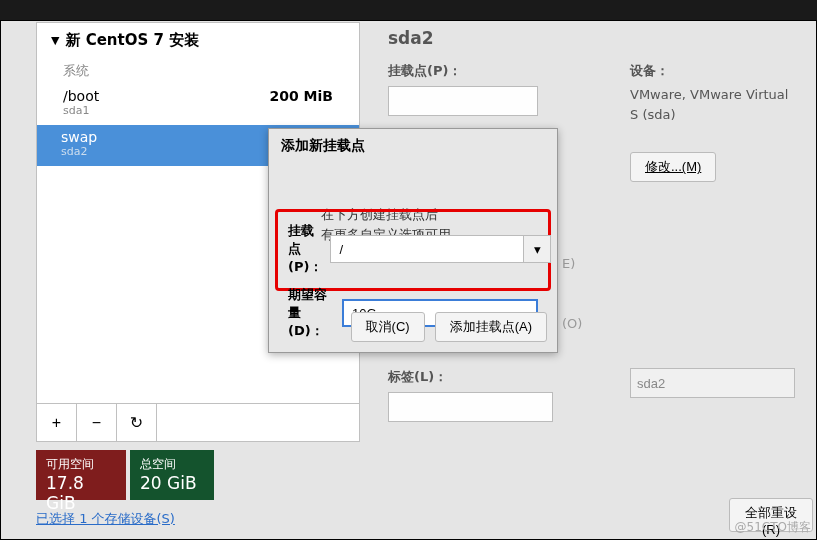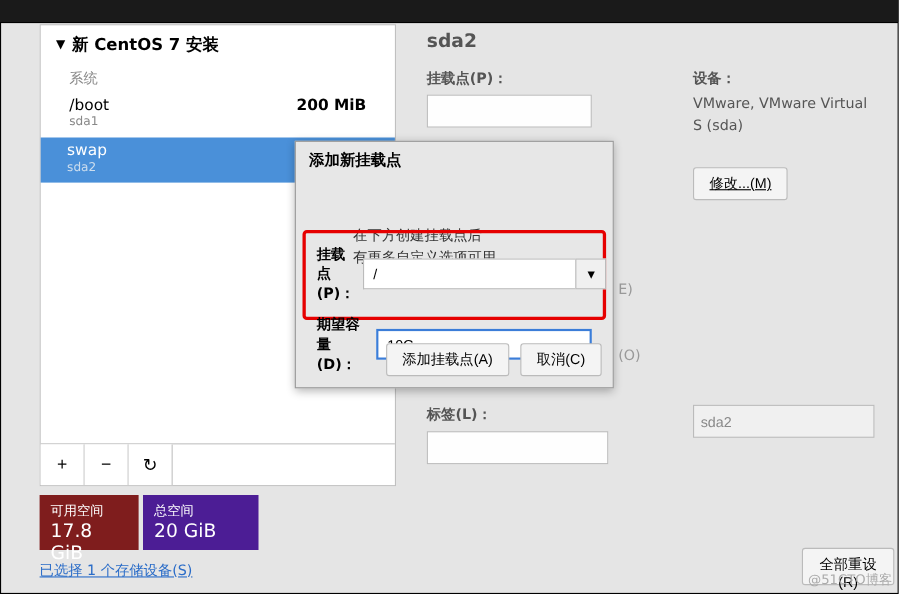--- a/index.html
+++ b/index.html
@@ -49,21 +49,21 @@
       background: #fff; border: none; border-right: 1px solid #c0c0c0;
       font-size: 16px; cursor: pointer;
     }
     
     .space-box {
       position: absolute; top: 450px; height: 50px;
       color: #fff; padding: 6px 10px; font-size: 12px;
     }
     .space-box .val { font-size: 17px; font-weight: 500; }
     .space-avail { left: 36px; width: 90px; background: #7f1d1d; }
-    .space-total { left: 130px; width: 105px; background: #4c1d95; }
+    .space-total { left: 130px; width: 84px; background: #14532d; }
     .devices-link {
       position: absolute; top: 510px; left: 36px;
       color: #2a6cc8; text-decoration: underline; font-size: 13px;
     }
     
     .right-title { position: absolute; left: 388px; top: 28px; font-size: 17px; font-weight: bold; color: #555; }
     .field-group { position: absolute; }
     .fg-label { color: #555; font-weight: bold; font-size: 13px; margin-bottom: 6px; }
     .fg-input {
       width: 150px; height: 30px; border: 1px solid #bbb;
@@ -214,18 +214,18 @@
         </button>
       </div>
     </div>
     <div class="hrow">
       <label>期望容量(D)：</label>
       <input class="capacity-input" value="10G" style="">
     </div>
   </div>
 
   <div class="modal-btns">
+    <button class="btn-generic">取消(C)</button>
     <button class="btn-generic">添加挂载点(A)</button>
-    <button class="btn-generic">取消(C)</button>
   </div>
 </div>
 
 <div class="watermark">@51CTO博客</div>
 
 </body></html>

